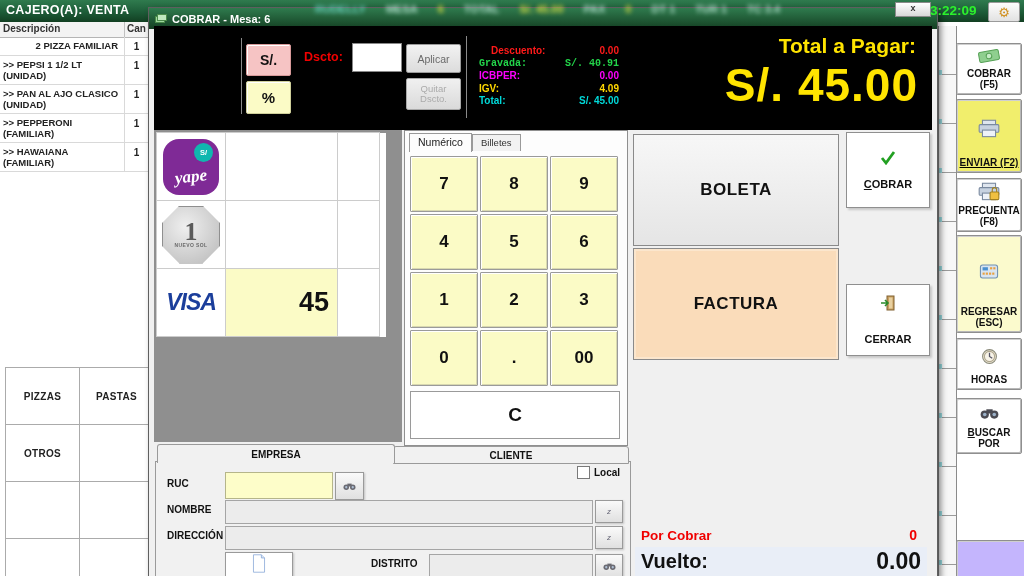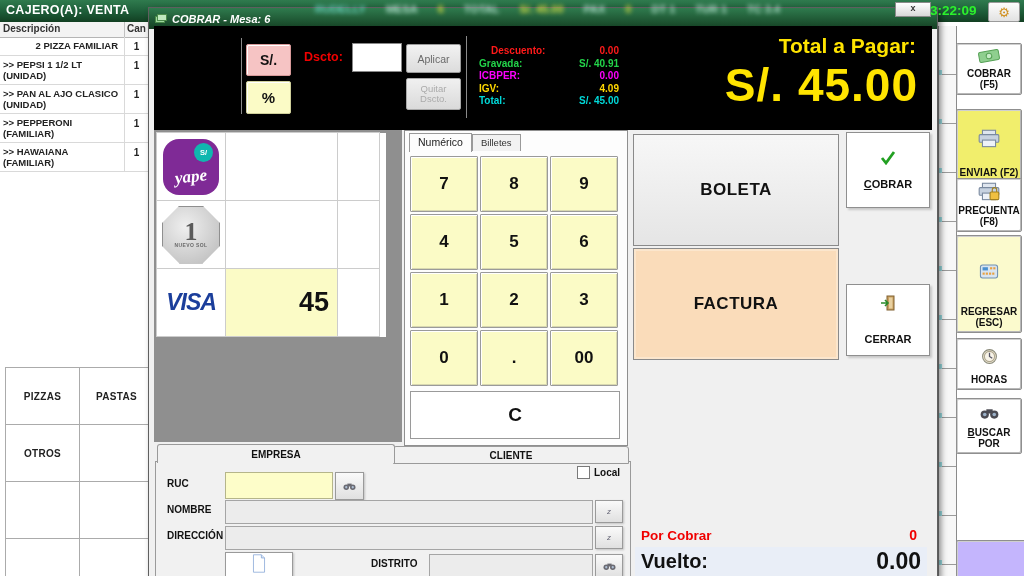--- a/index.html
+++ b/index.html
@@ -47,21 +47,21 @@
     display:flex;flex-direction:column;align-items:center;z-index:5;margin-top:15px;}
   .sb-btn .ic{margin:auto;display:flex;align-items:center;justify-content:center;}
   .sb-btn .lb{font-size:10px;font-weight:bold;color:#111;text-align:center;line-height:11px;
     padding-bottom:4px;white-space:pre-line;}
   .ulf::first-letter{text-decoration:underline;}
 
   
   #dialog{left:148px;top:7px;width:788px;height:569px;background:#f0f0f0;
     border:1px solid #5f5f5f;box-shadow:3px 3px 6px rgba(0,0,0,.45);z-index:10;}
   #dlg-title{position:absolute;left:0;top:0;width:100%;height:21px;
-    background:linear-gradient(180deg,#2f7b4e,#143f22);display:flex;align-items:center;font-style:italic;}
+    background:linear-gradient(180deg,#2f7b4e,#143f22);display:flex;align-items:center;}
   #dlg-title .t{color:#fff;font-size:11px;font-weight:bold;margin-left:5px;}
   #dlg-title .mi{margin-left:6px;display:flex;}
   #dlg-close{position:absolute;left:746px;top:-6px;width:34px;height:13px;
     background:linear-gradient(#ffffff,#d8d8d8);border:1px solid #8a8a8a;
     font-size:9px;font-weight:bold;color:#333;text-align:center;line-height:11px;z-index:12;}
 
   
   #blackpan{position:absolute;left:5px;top:18px;width:778px;height:104px;background:#000;}
   .vsep{position:absolute;width:1px;background:#8a8a8a;}
   #sol-btn{position:absolute;left:92px;top:18px;width:43px;height:30px;background:#f6c4c4;
@@ -253,21 +253,21 @@
         <div class="ic">
           <svg width="24" height="17" viewBox="0 0 24 17">
             <g transform="rotate(-10 12 8)">
               <rect x="2" y="3" width="20" height="10" rx="1.5" fill="#8fcf8f" stroke="#55a055"></rect>
               <circle cx="12" cy="8" r="2.8" fill="#c6ecc6" stroke="#55a055"></circle>
             </g>
           </svg>
         </div>
         <div class="lb">COBRAR (F5)</div>
       </div>
-      <div class="sb-btn abs" style="top: 94px; height: 72px; background: rgb(241, 238, 108);">
+      <div class="sb-btn abs" style="top: 84px; height: 72px; background: rgb(241, 238, 108); text-decoration: underline;">
         <div class="ic">
           <svg width="24" height="20" viewBox="0 0 22 18">
             <rect x="5" y="1" width="12" height="4" fill="#dfe6ef" stroke="#7a8aa0"></rect>
             <rect x="2" y="5" width="18" height="7" rx="1" fill="#c7d2e0" stroke="#7a8aa0"></rect>
             <rect x="5" y="10" width="12" height="6" fill="#eef2f8" stroke="#7a8aa0"></rect>
           </svg>
         </div>
         <div class="lb">ENVIAR (F2)</div>
       </div>
       <div class="sb-btn abs" style="top: 163px; height: 52px; background: rgb(255, 255, 255);">
@@ -352,21 +352,21 @@
       <input id="dscto-in" style="">
       <div id="aplicar">Aplicar</div>
       <div id="quitar">Quitar
 Dscto.</div>
       <div class="vsep" style="left:312px;top:10px;height:82px;"></div>
       <div id="totals">
           <div class="tot-row" style="color: rgb(255, 26, 26); padding-left: 12px;">
             <span>Descuento:</span>
             <span class="v">0.00</span>
           </div>
-          <div class="tot-row" style="color: rgb(35, 213, 74);">
+          <div class="tot-row" style="color: rgb(35, 213, 74); font-family: Liberation Mono, monospace;">
             <span>Gravada:</span>
             <span class="v">S/. 40.91</span>
           </div>
           <div class="tot-row" style="color: rgb(255, 0, 255);">
             <span>ICBPER:</span>
             <span class="v">0.00</span>
           </div>
           <div class="tot-row" style="color: rgb(255, 216, 0);">
             <span>IGV:</span>
             <span class="v">4.09</span>

